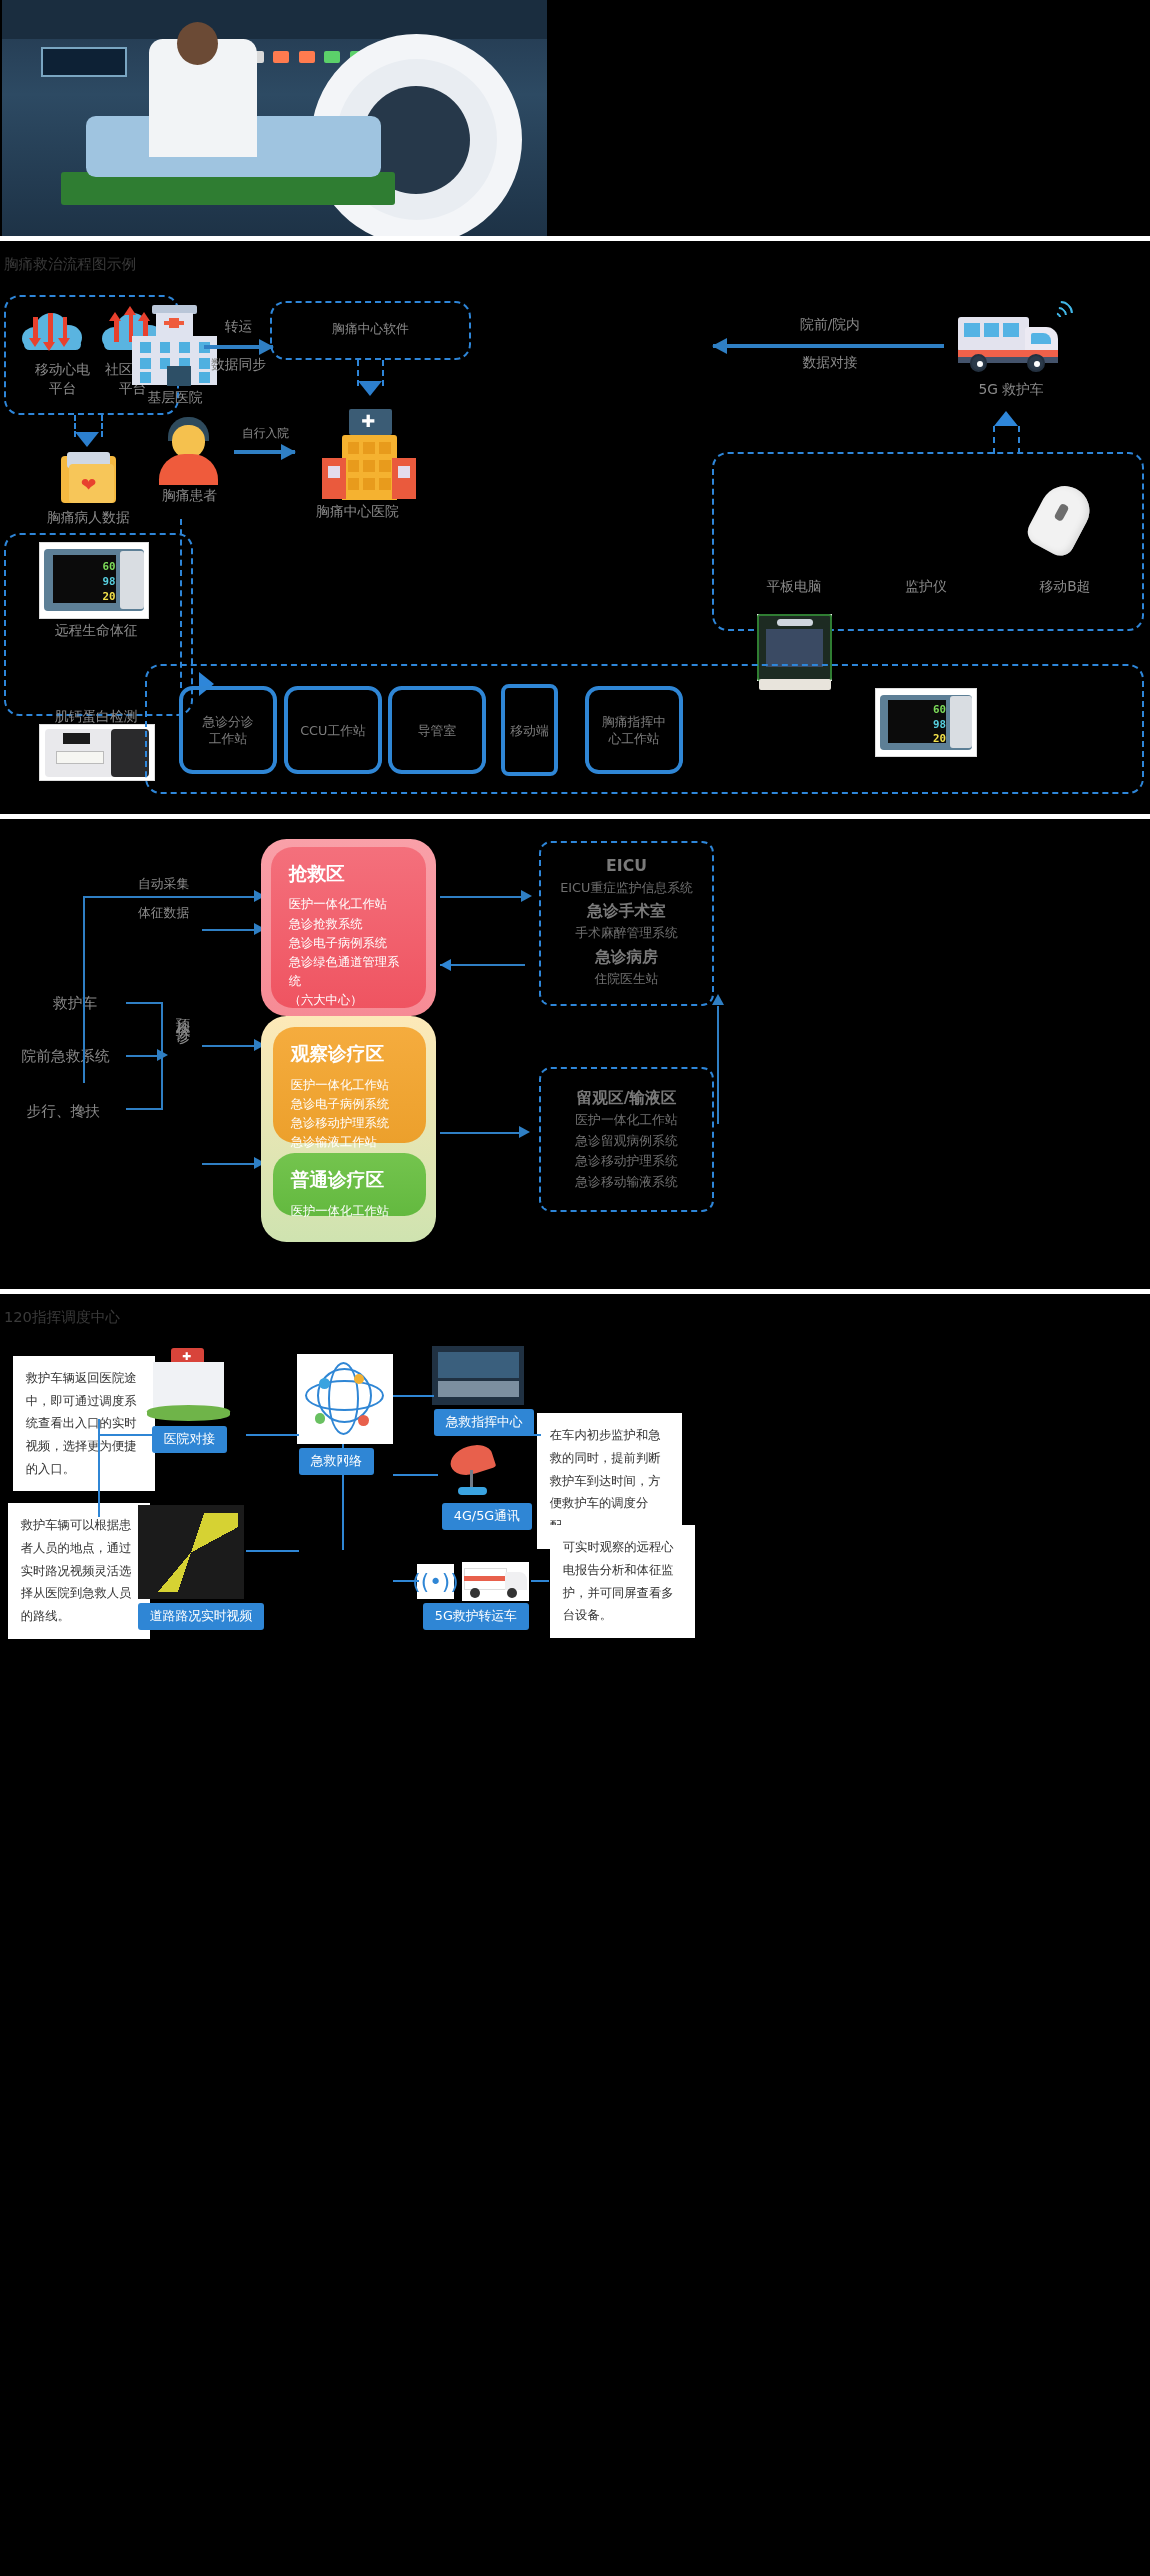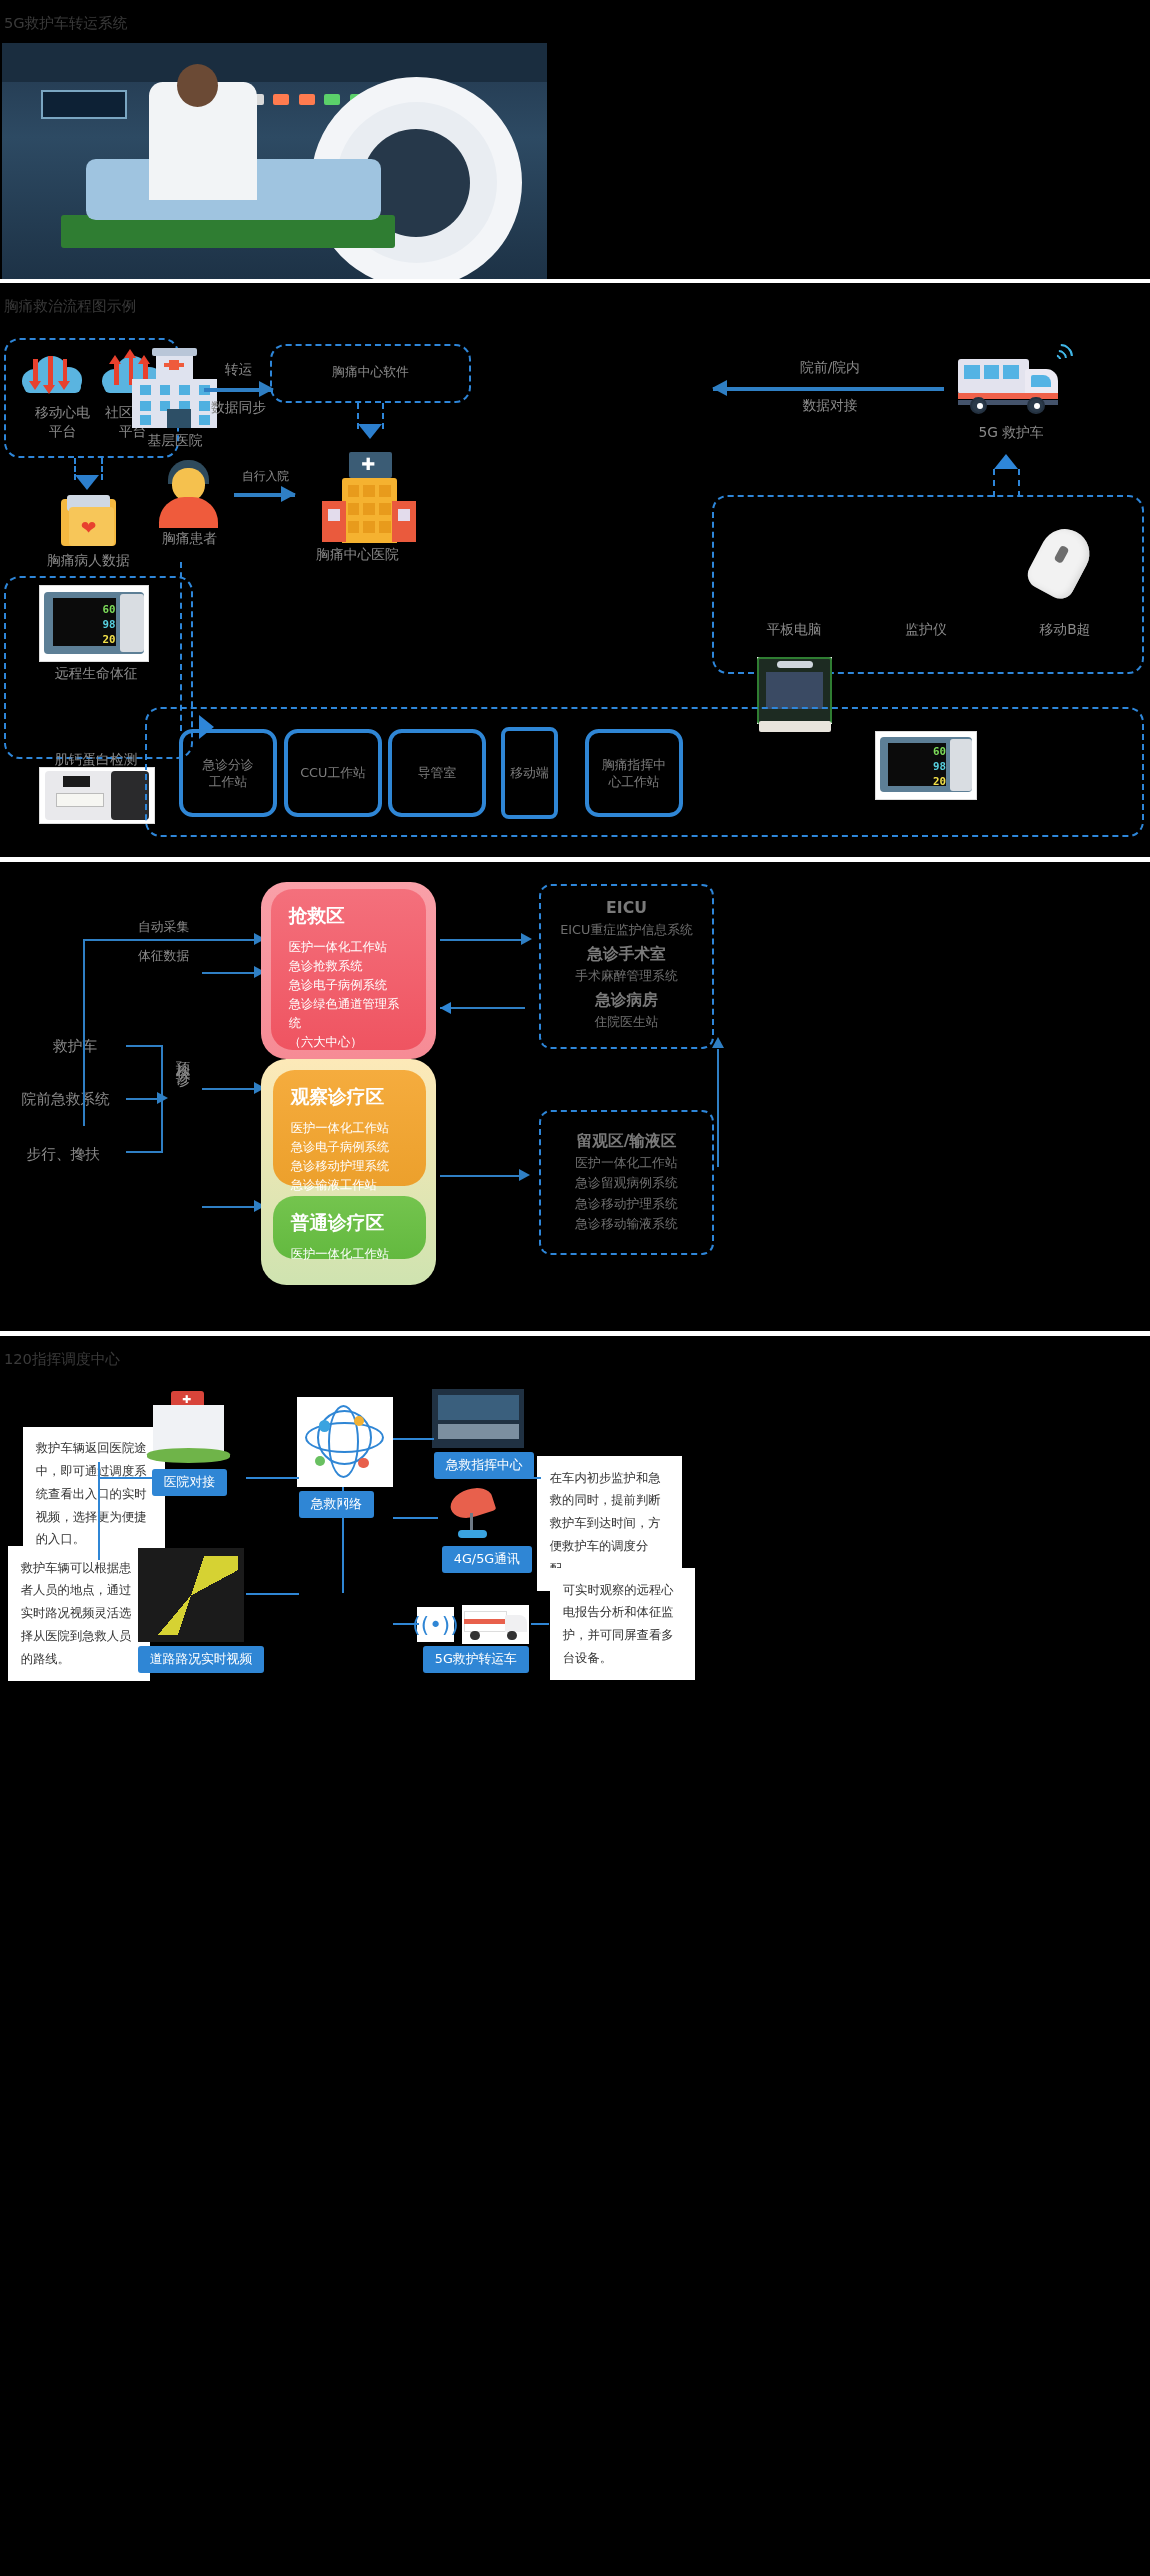--- a/index.html
+++ b/index.html
@@ -184,21 +184,20 @@
   .dsp-hosp .gw{ position:absolute; left:0; top:57px; width:83px;height:15.7px; background:#6fb449; border-radius:50%/40%;}
   .satellite{ position:absolute;}
   .wifi-badge{ position:absolute; background:#fff; display:flex;align-items:center;justify-content:center;
                color:#2f86d5; font-size:21.6px;}
   .amb-badge{ position:absolute; background:#fff; overflow:hidden;}
 </style>
 </head>
 <body>
 
 <div class="section">
-  <div class="sec-title">5G救护车转运系统</div>
   <div class="photo-row">
     <div class="photo ct">
       <div class="ct-ceil"></div>
       <div class="ct-panel"></div>
       <div class="ct-led" style="left:246px;background:#d9d9d9"></div>
       <div class="ct-led" style="left:271px;background:#ff7b4f"></div>
       <div class="ct-led" style="left:297px;background:#ff7b4f"></div>
       <div class="ct-led" style="left:322px;background:#5bd06a"></div>
       <div class="ct-led" style="left:348px;background:#5bd06a"></div>
       <div class="ct-ring"></div>
@@ -487,21 +486,21 @@
     <div class="arrow-line" style="left:717px; top:187px; width:2px; height:118px;"></div>
     <div class="ar-head-u" style="left:712px; top:175px;"></div>
   </div>
 </div>
 <div class="divider" style="margin-top:27.5px;"></div>
 
 <div class="section">
   <div class="sec-title">120指挥调度中心</div>
 
   <div class="dsp">
-    <div class="note" style="left:23px; top:19.7px; width:142px;margin-top:28px;">救护车辆返回医院途中，即可通过调度系统查看出入口的实时视频，选择更为便捷的入口。</div>
+    <div class="note" style="left:13px; top:19.7px; width:142px;">救护车辆返回医院途中，即可通过调度系统查看出入口的实时视频，选择更为便捷的入口。</div>
     <div class="note" style="left:7.9px; top:167px; width:142px;">救护车辆可以根据患者人员的地点，通过实时路况视频灵活选择从医院到急救人员的路线。</div>
     <div class="note" style="left:537px; top:77px; width:145px;">在车内初步监护和急救的同时，提前判断救护车到达时间，方便救护车的调度分配。</div>
     <div class="note" style="left:550px; top:189px; width:145px;">可实时观察的远程心电报告分析和体征监护，并可同屏查看多台设备。</div>
 
     <div class="dsp-hosp" style="left:147px; top:11.8px; width:83px; height:75px;">
       <div class="rf"></div>
         <div class="cr">✚</div>
         <div class="bd"></div>
         <div class="gw"></div>
     </div>

